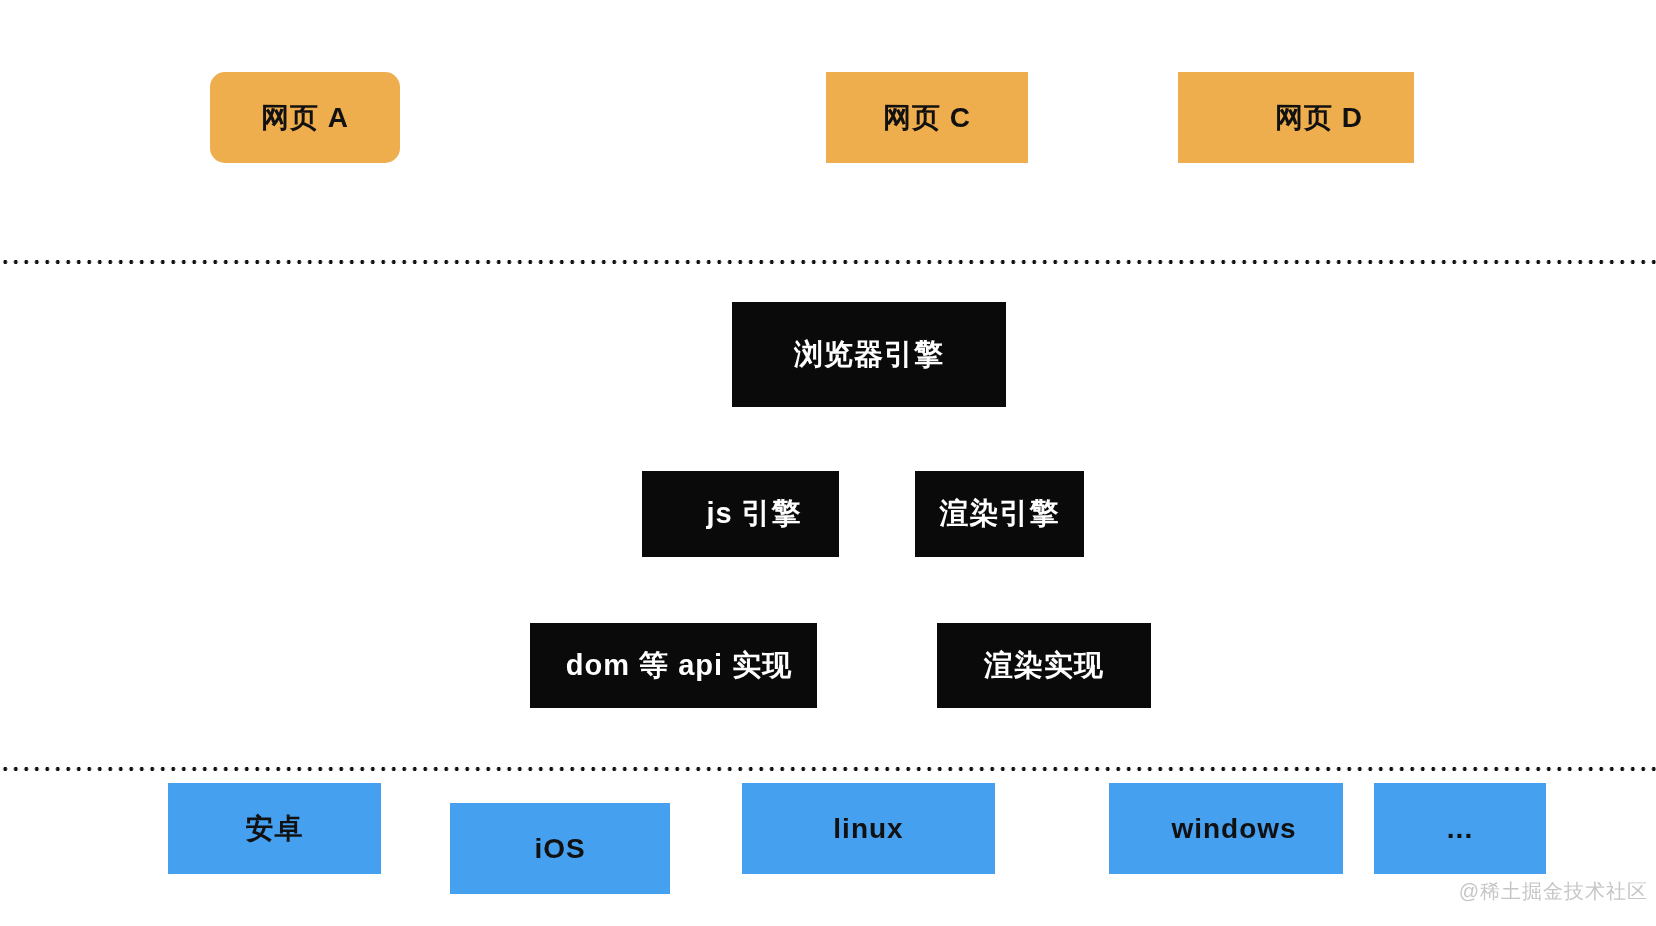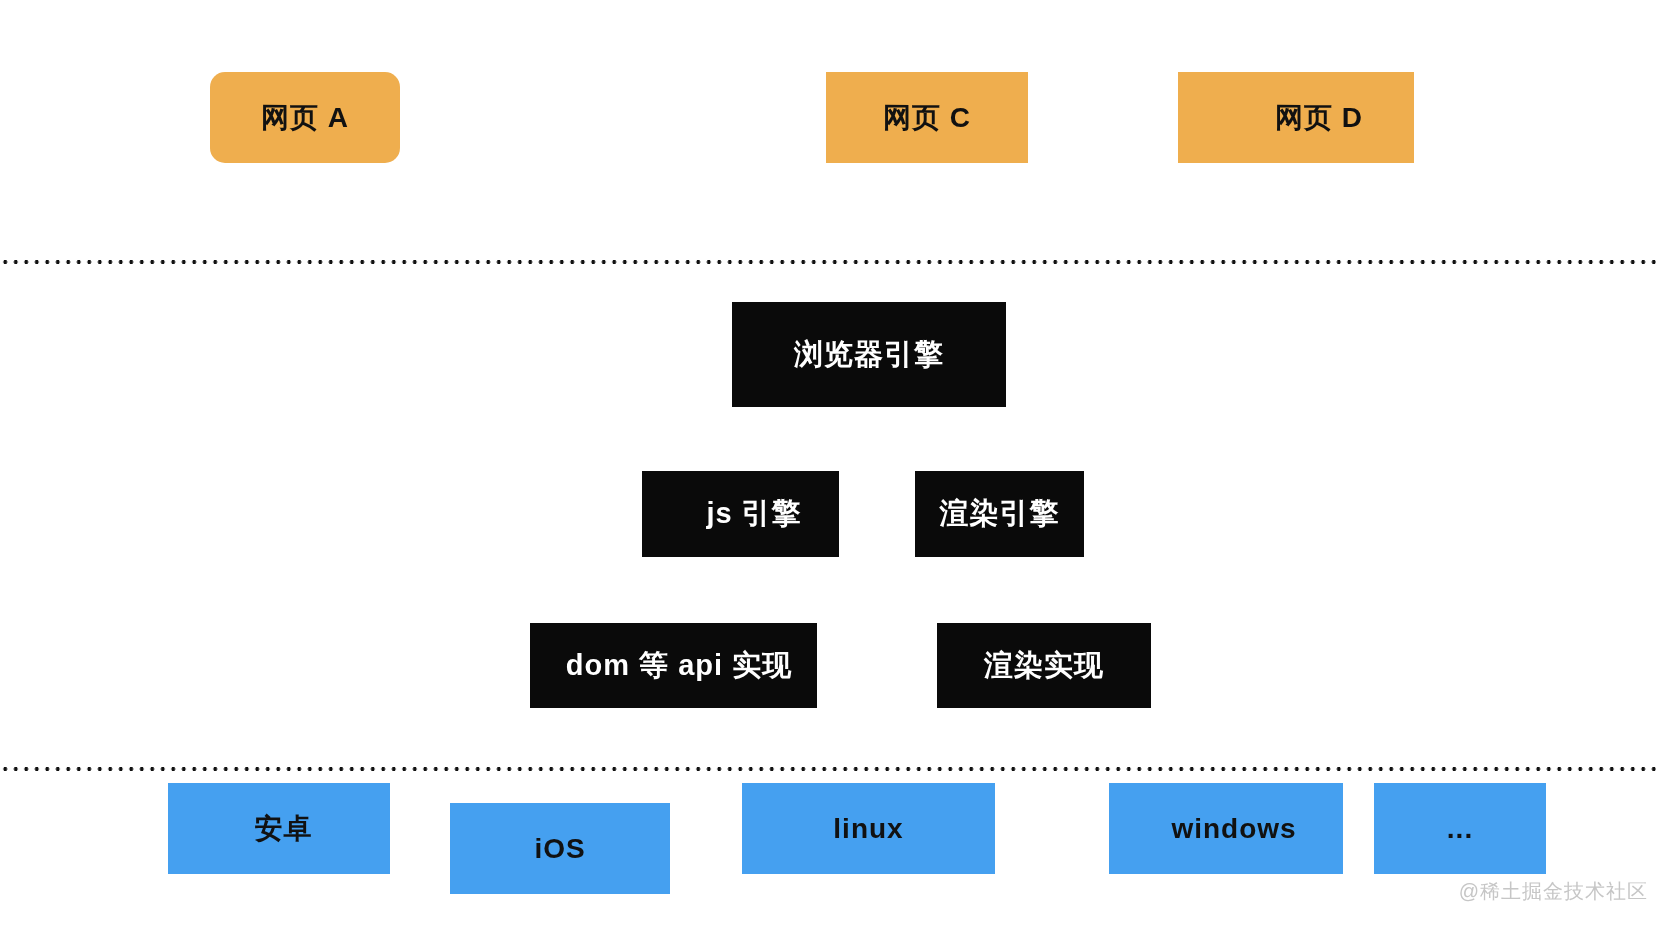--- a/index.html
+++ b/index.html
@@ -76,21 +76,21 @@
   <div class="box engine" style="left:732px; top:302px; width:274px; height:105px;">浏览器引擎</div>
 
   <div class="box engine" style="left:642px; top:471px; width:170px; height:86px;padding-left:27px;">js 引擎</div>
   <div class="box engine" style="left:915px; top:471px; width:169px; height:86px;">渲染引擎</div>
 
   <div class="box engine" style="left:530px; top:623px; width:276px; height:85px;padding-left:11px;">dom 等 api 实现</div>
   <div class="box engine" style="left:937px; top:623px; width:214px; height:85px;">渲染实现</div>
 
   <div class="dotted-divider" style="top:766px;"></div>
 
-  <div class="box platform" style="left:168px;  width:213px;padding-left:9px;">安卓</div>
+  <div class="box platform" style="left:168px;  width:213px;">安卓</div>
   <div class="box platform" style="left:450px;  width:220px;margin-top:20px;">iOS</div>
   <div class="box platform" style="left:742px;  width:253px;">linux</div>
   <div class="box platform" style="left:1109px; width:218px;padding-left:16px;">windows</div>
   <div class="box platform" style="left:1374px; width:172px;">...</div>
 
   <div class="watermark">@稀土掘金技术社区</div>
 
 </div>
 
 </body></html>

